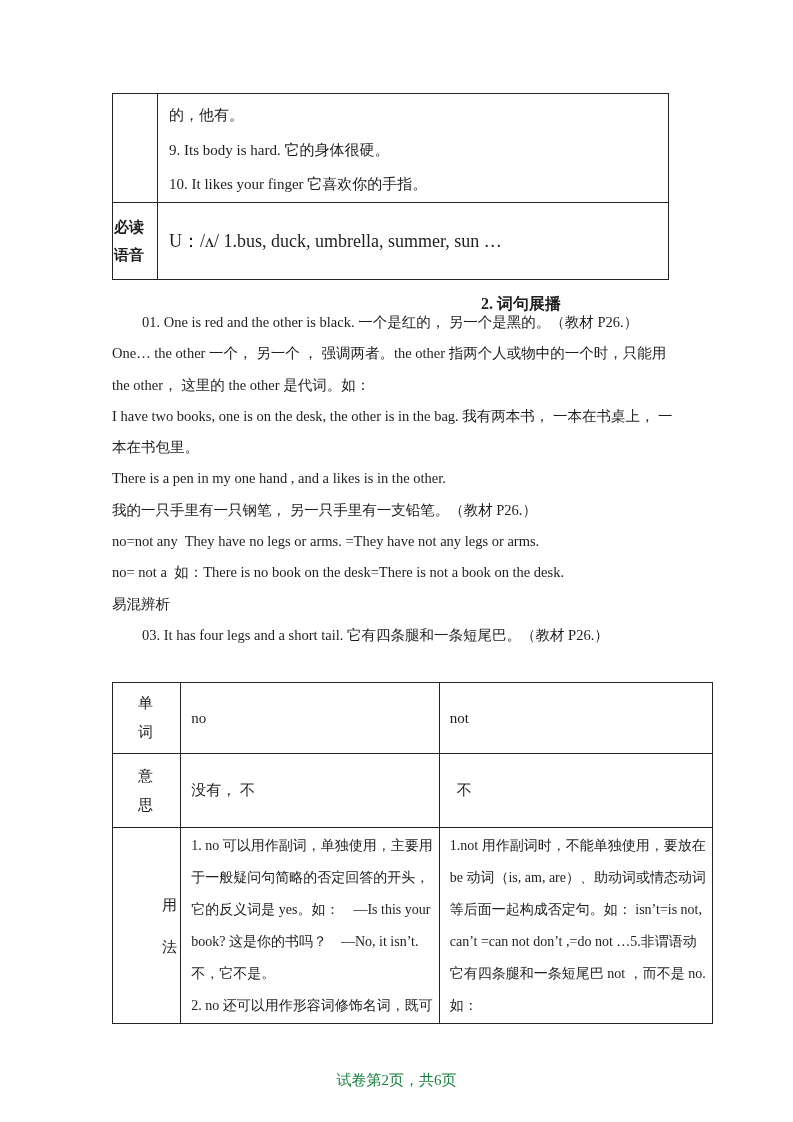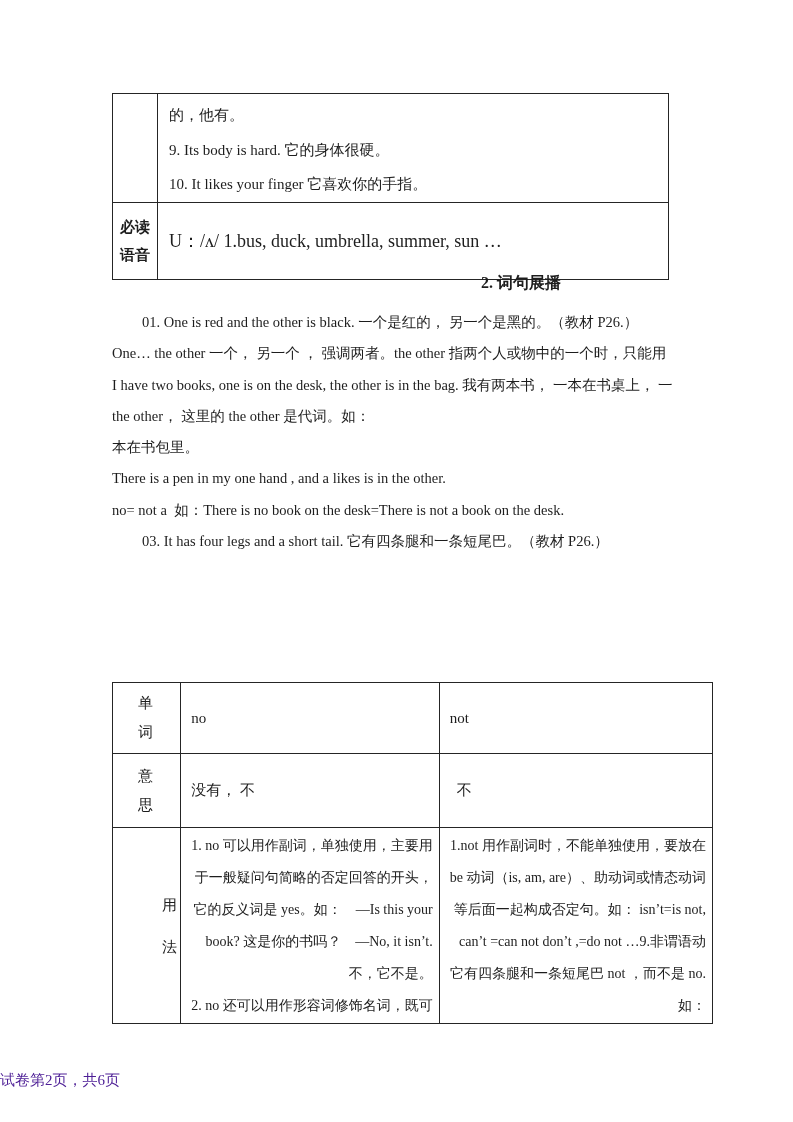--- a/index.html
+++ b/index.html
@@ -13,27 +13,27 @@
   td { border:1.5px solid #252525; box-sizing:border-box; overflow:hidden; }
 
   
   .t-top { position:absolute; left:112px; top:93px; }
   .t-top .c-label { width:45px; }
   .t-top .c-content { width:511px; }
   .t-top .r1 { height:106px; }
   .t-top .r2 { height:77px; }
   .t-top td.content-cell { vertical-align:top; padding:4px 8px 0 11px; }
   .cell-line { line-height:34.6px; font-size:15px; white-space:pre; overflow:hidden; }
-  .lbl-bold { font-weight:bold; text-align:center; font-size:15px; line-height:28px; }
+  .lbl-bold { font-weight:bold; font-size:15px; line-height:28px; }
   .t-top td.mid { vertical-align:middle; padding-left:11px; }
   .t-top .single-line { font-size:18px; white-space:pre; }
 
   
   .heading {
-    position:absolute; left:112px; top:268px; width:556px; height:30px;
+    position:absolute; left:112px; top:289px; width:556px; height:30px;
     line-height:30px; font-weight:bold; font-size:16px;
     padding-left:369px; box-sizing:border-box; white-space:pre;
   }
 
   
   .body-block { position:absolute; left:112px; top:307px; width:564px; }
   .bline { height:31.3px; line-height:31.3px; font-size:14.5px; white-space:pre; overflow:hidden; }
   .bline.indent { padding-left:30px; }
 
   
@@ -42,26 +42,26 @@
   .t-cmp .c-no  { width:254px; }
   .t-cmp .c-not { width:269px; }
   .t-cmp .rw { height:71px; }
   .t-cmp .rm { height:74px; }
   .t-cmp .ru { height:196px; }
   .vlabel { width:1.15em; margin:0 auto; word-break:break-all;
             text-align:left; font-size:15px; line-height:29px; }
   .vlabel.tall { line-height:42px;margin-left:48px; }
   .t-cmp td.val { vertical-align:middle; padding-left:10px; font-size:15px; white-space:pre; }
   .t-cmp td.val.pad-extra { padding-left:17px; }
-  .t-cmp td.usage { vertical-align:top; padding:2px 6px 0 10px;text-align:right; }
+  .t-cmp td.usage { vertical-align:top; padding:2px 6px 0 10px; }
   .uline { height:32px; line-height:32px; font-size:14px; white-space:pre; overflow:hidden; }
 
   
   .footer { position:absolute; left:0; top:1071px; width:793px;
-            font-size:15px; color:#4c1d95; }
+            text-align:center; font-size:15px; color:#15803d; }
 </style>
 </head>
 <body>
 
 <div class="doc-page">
 
   <table class="t-top">
     <colgroup>
         <col class="c-label">
         <col class="c-content">
@@ -85,25 +85,28 @@
       </td>
     </tr>
   </tbody>
     </table>
 
   <div class="heading">2. 词句展播</div>
 
   <div class="body-block">
     <div class="bline indent">01. One is red and the other is black. 一个是红的， 另一个是黑的。（教材 P26.）</div>
     <div class="bline">One… the other 一个， 另一个 ， 强调两者。the other 指两个人或物中的一个时，只能用</div>
+    <div class="bline">the other， 这里的 the other 是代词。如：</div>
     <div class="bline">I have two books, one is on the desk, the other is in the bag. 我有两本书， 一本在书桌上， 一</div>
-    <div class="bline">the other， 这里的 the other 是代词。如：</div>
     <div class="bline">本在书包里。</div>
     <div class="bline">There is a pen in my one hand , and a likes is in the other.</div>
+    <div class="bline">我的一只手里有一只钢笔， 另一只手里有一支铅笔。（教材 P26.）</div>
+    <div class="bline">no=not any  They have no legs or arms. =They have not any legs or arms.</div>
     <div class="bline">no= not a  如：There is no book on the desk=There is not a book on the desk.</div>
+    <div class="bline">易混辨析</div>
     <div class="bline indent">03. It has four legs and a short tail. 它有四条腿和一条短尾巴。（教材 P26.）</div>
   </div>
 
   <table class="t-cmp">
     <colgroup>
         <col class="c-lab">
         <col class="c-no">
         <col class="c-not">
       </colgroup>
     <tbody>
@@ -130,21 +133,21 @@
         <div class="uline">于一般疑问句简略的否定回答的开头，</div>
         <div class="uline">它的反义词是 yes。如：　—Is this your</div>
         <div class="uline">book? 这是你的书吗？　—No, it isn’t.</div>
         <div class="uline">不，它不是。</div>
         <div class="uline">2. no 还可以用作形容词修饰名词，既可</div>
       </td>
       <td class="usage">
         <div class="uline">1.not 用作副词时，不能单独使用，要放在</div>
         <div class="uline">be 动词（is, am, are）、助动词或情态动词</div>
         <div class="uline">等后面一起构成否定句。如： isn’t=is not,</div>
-        <div class="uline">can’t =can not don’t ,=do not …9.非谓语动</div>
+        <div class="uline">can’t =can not don’t ,=do not …5.非谓语动</div>
         <div class="uline">它有四条腿和一条短尾巴 not ，而不是 no.</div>
         <div class="uline">如：</div>
       </td>
     </tr>
   </tbody>
     </table>
 
   <div class="footer">试卷第2页，共6页</div>
 
 </div>

